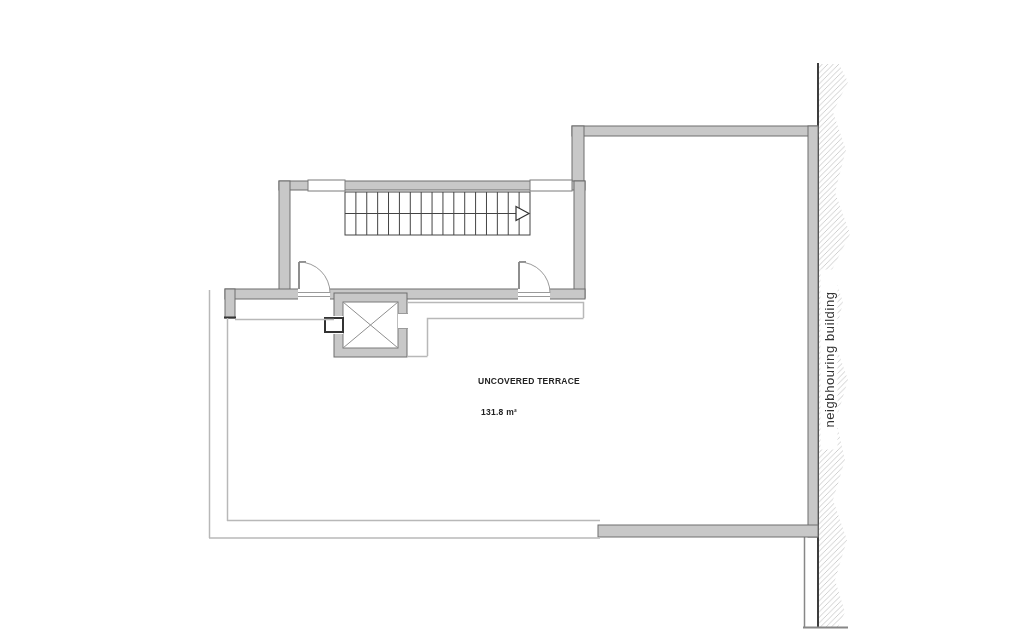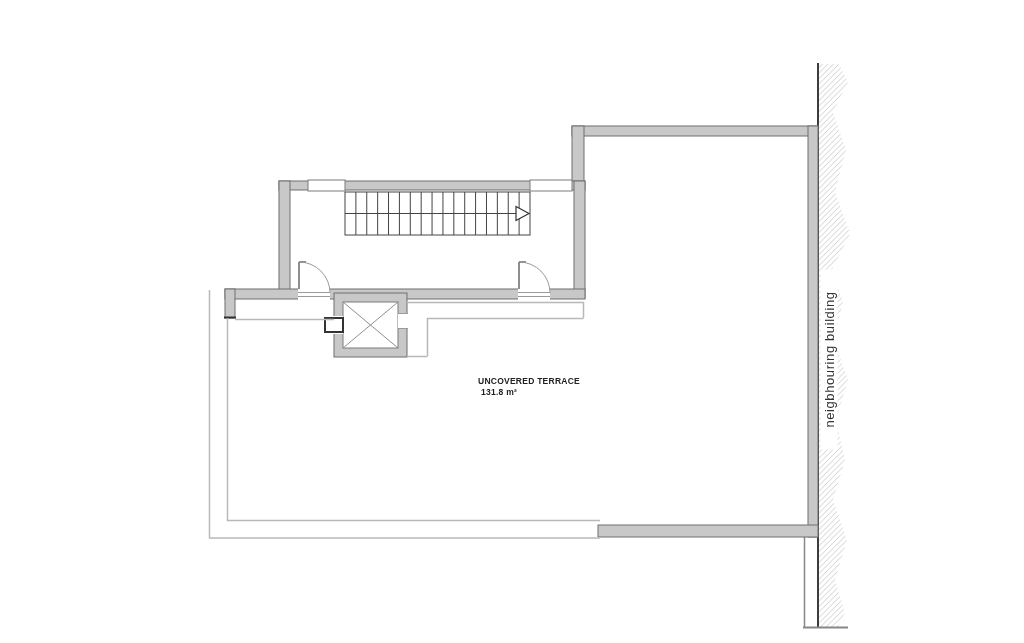--- a/index.html
+++ b/index.html
@@ -24,21 +24,21 @@
   .cross{stroke:#8f8f8f;stroke-width:1;fill:none;}
   .boundary{stroke:var(--boundary-line);stroke-width:2;fill:none;}
   .cap{stroke:#878787;stroke-width:2;fill:none;}
   .subedge{stroke:#878787;stroke-width:1.5;fill:none;}
   .tab{fill:#ffffff;stroke:#333333;stroke-width:2;}
   .label-terrace{
     position:absolute;left:466px;top:376px;color:var(--text);
     font-size:8.5px;font-weight:700;letter-spacing:.25px;line-height:10.5px;
     white-space:nowrap;
   }
-  .label-terrace .area{display:block;margin-left:3px;}
+  .label-terrace .area{display:block;margin-left:3px;margin-top:20px;}
   .label-neighbour{
     position:absolute;left:727px;top:351px;width:180px;height:17px;
     transform:rotate(-90deg);transform-origin:center;
     text-align:center;color:#333;font-size:13px;font-weight:400;
     letter-spacing:.6px;background:var(--background);line-height:17px;
     white-space:nowrap;
   }
 </style>
 </head>
 <body>

